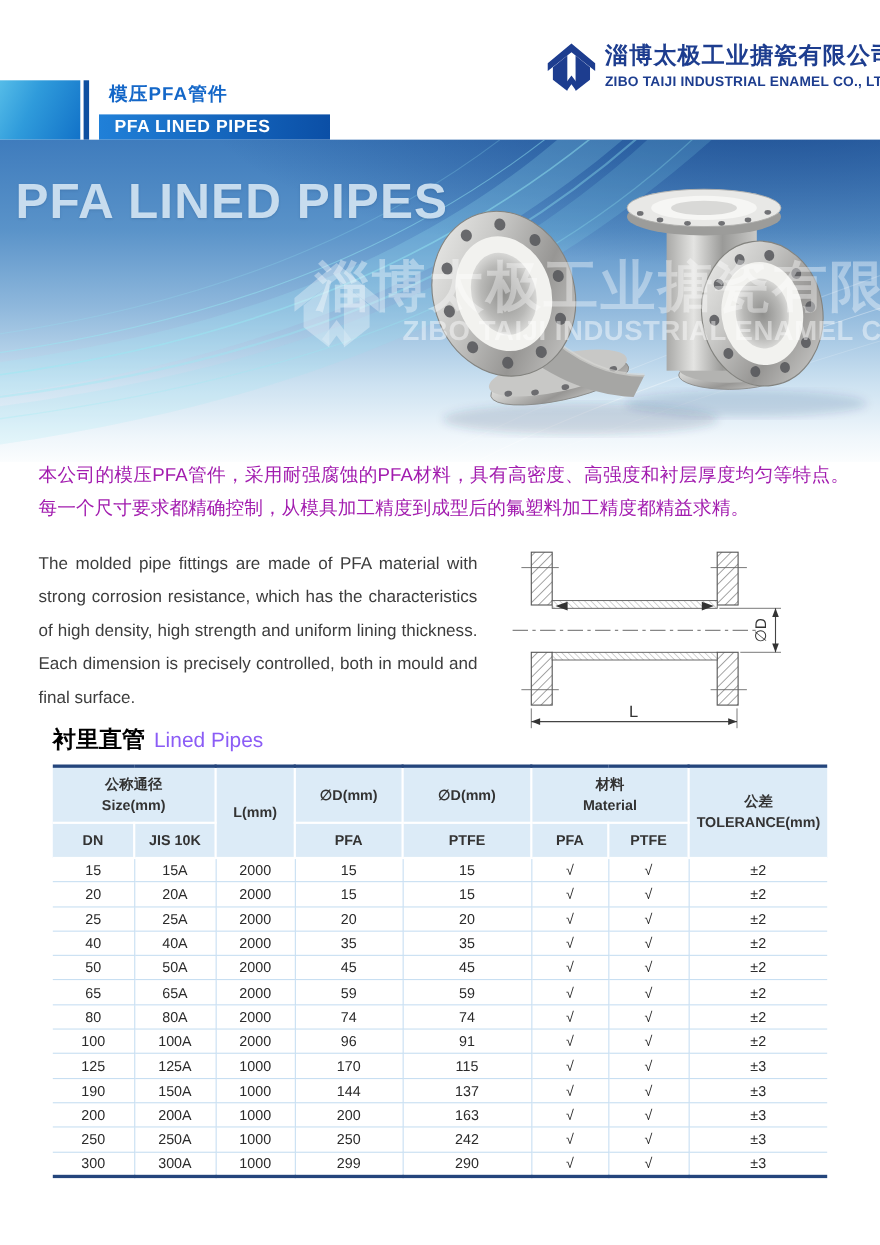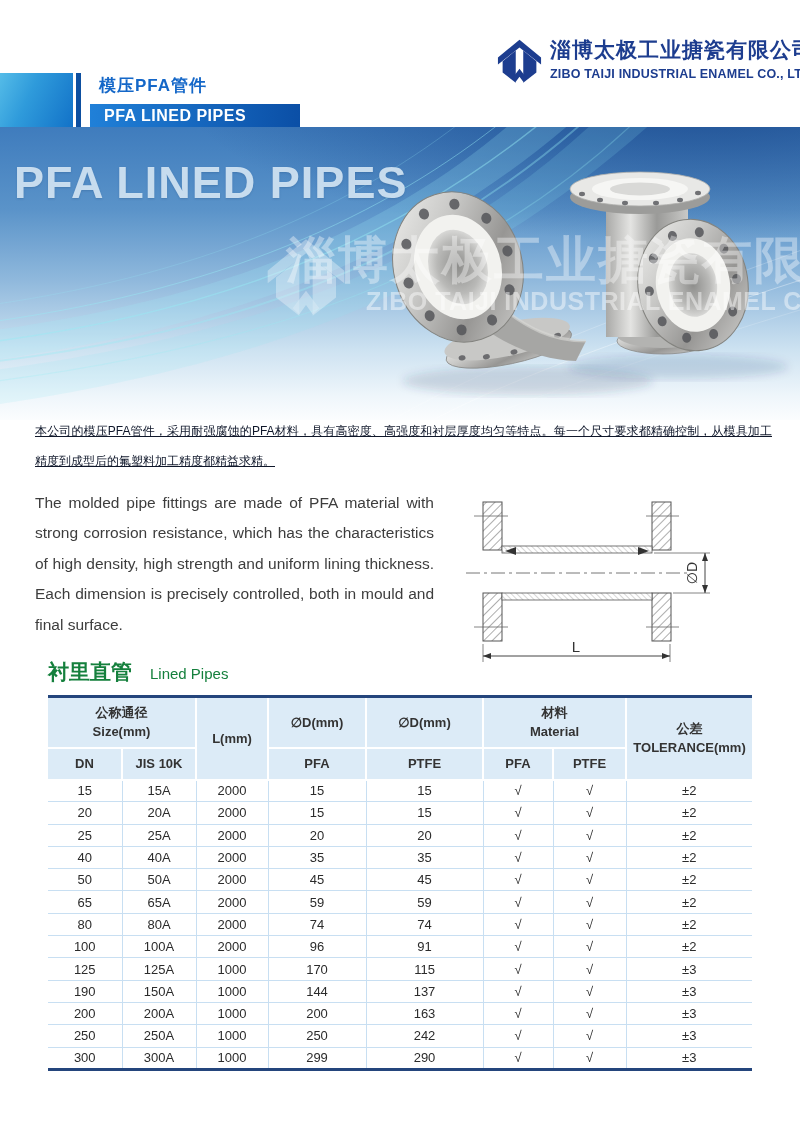--- a/index.html
+++ b/index.html
@@ -35,28 +35,28 @@
     letter-spacing:1px; color:rgba(218,233,246,.88); white-space:nowrap;
     text-shadow:0 1px 2px rgba(30,70,120,.25); }
   .pipes { position:absolute; left:378px; top:18px; width:422px; height:262px; }
   .banner-logo { position:absolute; left:266px; top:108px; width:80px; height:95px; opacity:.55; }
   .wm-cn { position:absolute; left:286px; top:100px; font-size:50px; font-weight:bold;
     color:rgba(255,255,255,.38); white-space:nowrap; letter-spacing:2px; }
   .wm-en { position:absolute; left:366px; top:160px; font-size:25px; font-weight:bold;
     color:rgba(255,255,255,.45); white-space:nowrap; letter-spacing:.5px; }
   
   .intro-cn { position:absolute; left:35px; top:417px; width:737px;
-    font-size:12px; line-height:29.5px; color:#0f172a; text-align:justify;text-decoration:underline; }
-  .intro-en { position:absolute; left:35px; top:488px; width:399px;
+    font-size:17px; line-height:29.5px; color:#a21caf; text-align:justify; }
+  .intro-en { position:absolute; left:35px; top:498px; width:399px;
     font-size:15.5px; line-height:30.4px; color:#3d3d3d; text-align:justify; }
   .diagram { position:absolute; left:458px; top:496px; width:265px; height:170px; }
   
   .section-heading { position:absolute; left:48px; top:658px; white-space:nowrap; }
-  .section-heading .cn { font-size:21px; font-weight:bold; color:#15803d; }
-  .section-heading .en { font-size:15px; color:#15803d; margin-left:18px; }
+  .section-heading .cn { font-size:21px; font-weight:bold; color:#000000; }
+  .section-heading .en { font-size:19px; color:#8b5cf6; margin-left:8px; }
   
   .spec-table { position:absolute; left:48px; top:695px; width:704px; }
   table { border-collapse:collapse; width:704px; table-layout:fixed;
     border-top:3px solid #24457c; border-bottom:3px solid #24457c; }
   thead th { background:#dcebf7; border:2px solid #fff; font-size:13px; color:#333;
     font-weight:bold; text-align:center; vertical-align:middle; padding:0; }
   thead th div { line-height:19px; }
   tr.h1 { height:51px; } tr.h2 { height:32px; }
   thead tr th:first-child { border-left:none; } thead tr th:last-child { border-right:none; }
   thead tr:first-child th { border-top:none; } 

